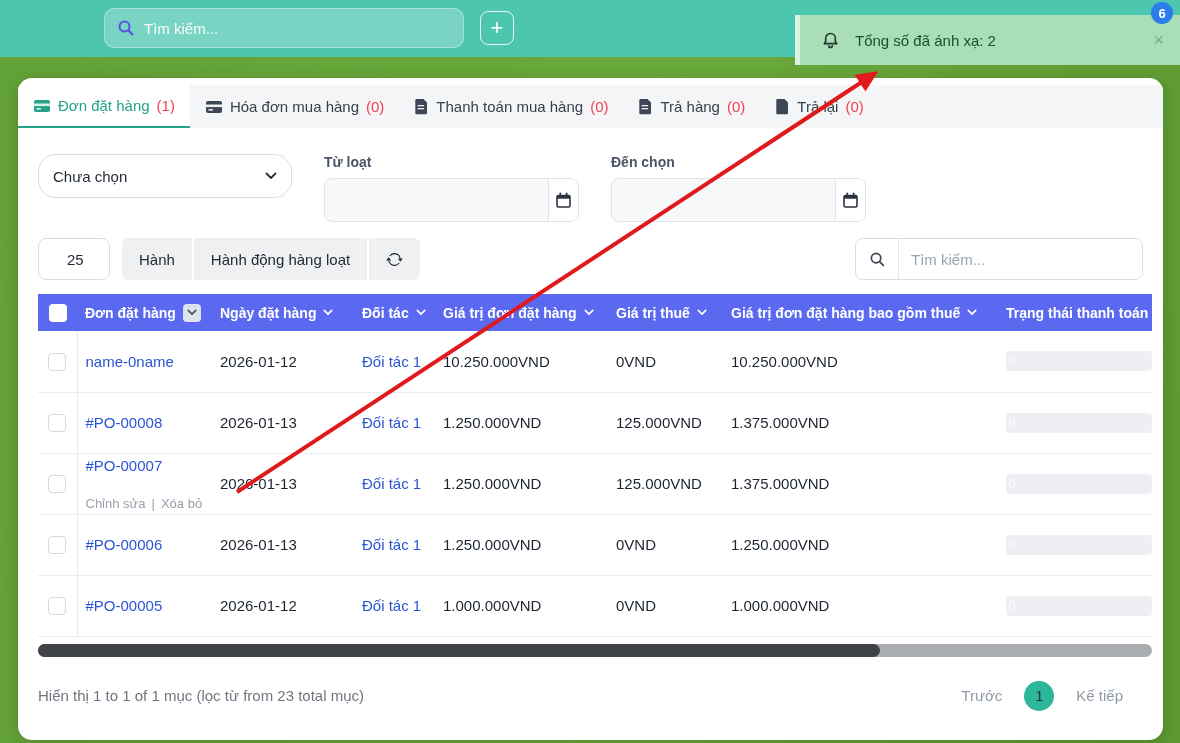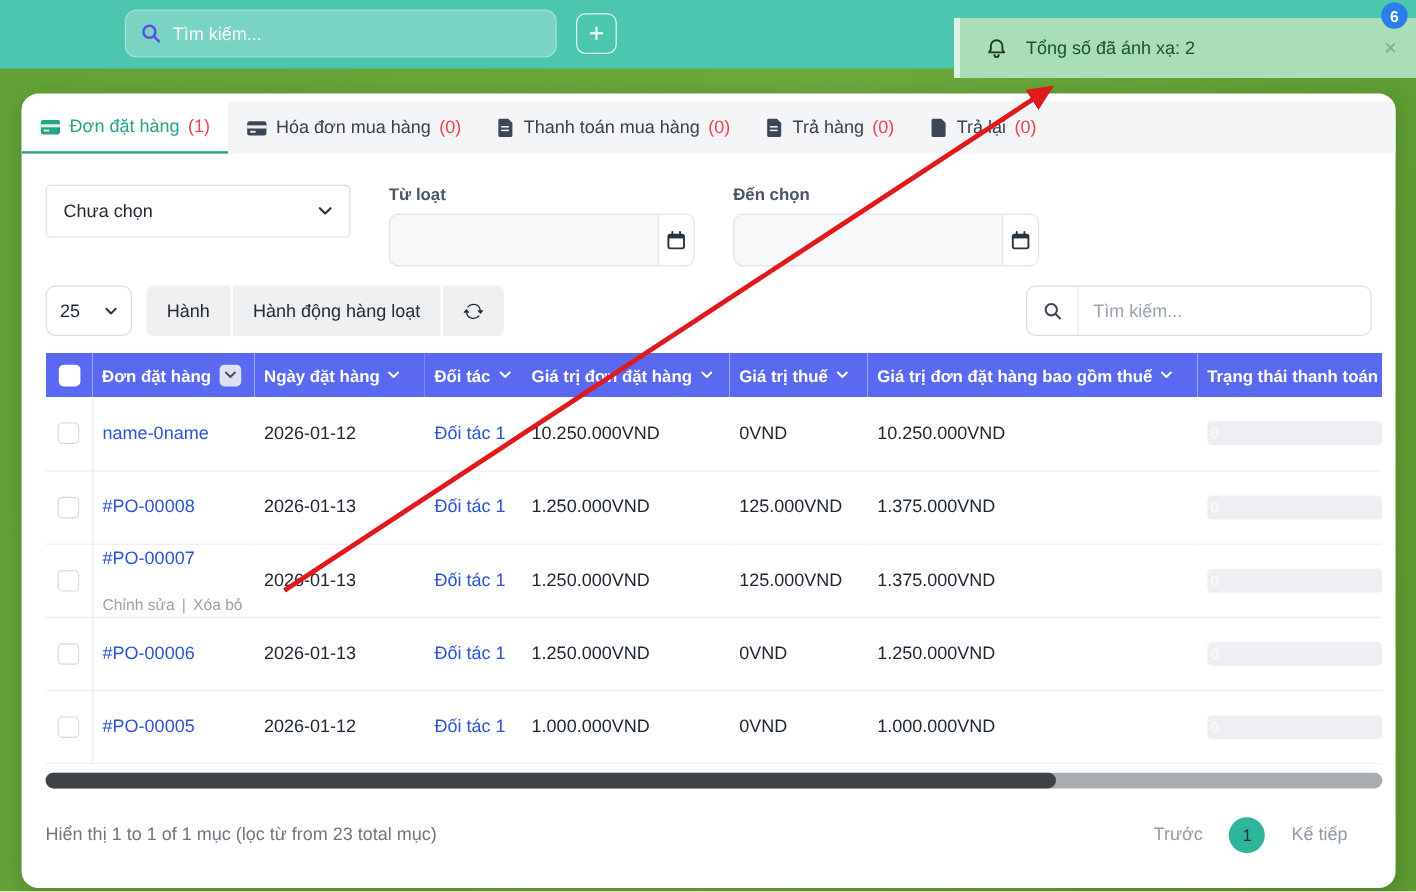--- a/index.html
+++ b/index.html
@@ -37,33 +37,33 @@
   .tabbar { margin-top:7px; height:43px; background:#f3f5f6; display:flex; align-items:stretch; }
   .tab { display:flex; align-items:center; gap:7px; padding:0 15px; font-size:15px;
          color:#39414e; cursor:pointer; white-space:nowrap; }
   .tab .cnt { color:var(--count_red,#f33f4e); }
   .tab.active { background:#fff; color:var(--accent_teal,#25a287);
                 border-bottom:2px solid var(--accent_teal,#25a287); font-weight:500; }
   
   .filters { display:flex; gap:32px; padding:26px 20px 0 20px; }
   .fgroup { display:flex; flex-direction:column; gap:8px; }
   .flabel { font-size:14px; font-weight:bold; color:#4a5566; }
-  .select { width:254px; height:44px; background:#fff; border:1px solid #d8dde3; border-radius:4px;
+  .select { width:254px; height:44px; background:#fff; border:1px solid #d8dde3; border-radius:18px;
             display:flex; align-items:center; justify-content:space-between; padding:0 14px;
             font-size:15px; color:#1f2733; cursor:pointer; }
   .dateinput { width:255px; height:44px; background:#f7f8f9; border:1px solid #dfe3e8;
                border-radius:8px; display:flex; overflow:hidden; }
   .dateinput input { flex:1; border:none; outline:none; background:transparent; padding:0 12px;
                      font-family:inherit; font-size:15px; }
   .datebtn { width:44px; background:#fff; border-left:1px solid #dfe3e8; display:flex;
              align-items:center; justify-content:center; cursor:pointer; }
   
   .toolbar { display:flex; align-items:center; padding:16px 20px 0 20px; }
   .pagesize { width:72px; height:42px; background:#fff; border:1px solid #d8dde3; border-radius:8px;
-              display:flex; align-items:center; justify-content:space-between; padding:0 11px;
+              display:flex; align-items:center; justify-content:space-between; padding:0 28px;
               font-size:15px; color:#1f2733; cursor:pointer; margin-right:12px; }
   .gbtn { height:42px; background:#eef0f2; border:none; font-family:inherit; font-size:15px;
           font-weight:500; color:#242b35; padding:0 17px; cursor:pointer;
           display:flex; align-items:center; gap:8px; }
   .gbtn.first { border-radius:6px 0 0 6px; }
   .gbtn.last  { border-radius:0 6px 6px 0; }
   .tb-right { margin-left:auto; }
   .searchbox { width:288px; height:42px; background:#fff; border:1px solid #d8dde3;
                border-radius:8px; display:flex; overflow:hidden; }
   .sb-icon { width:43px; display:flex; align-items:center; justify-content:center;

